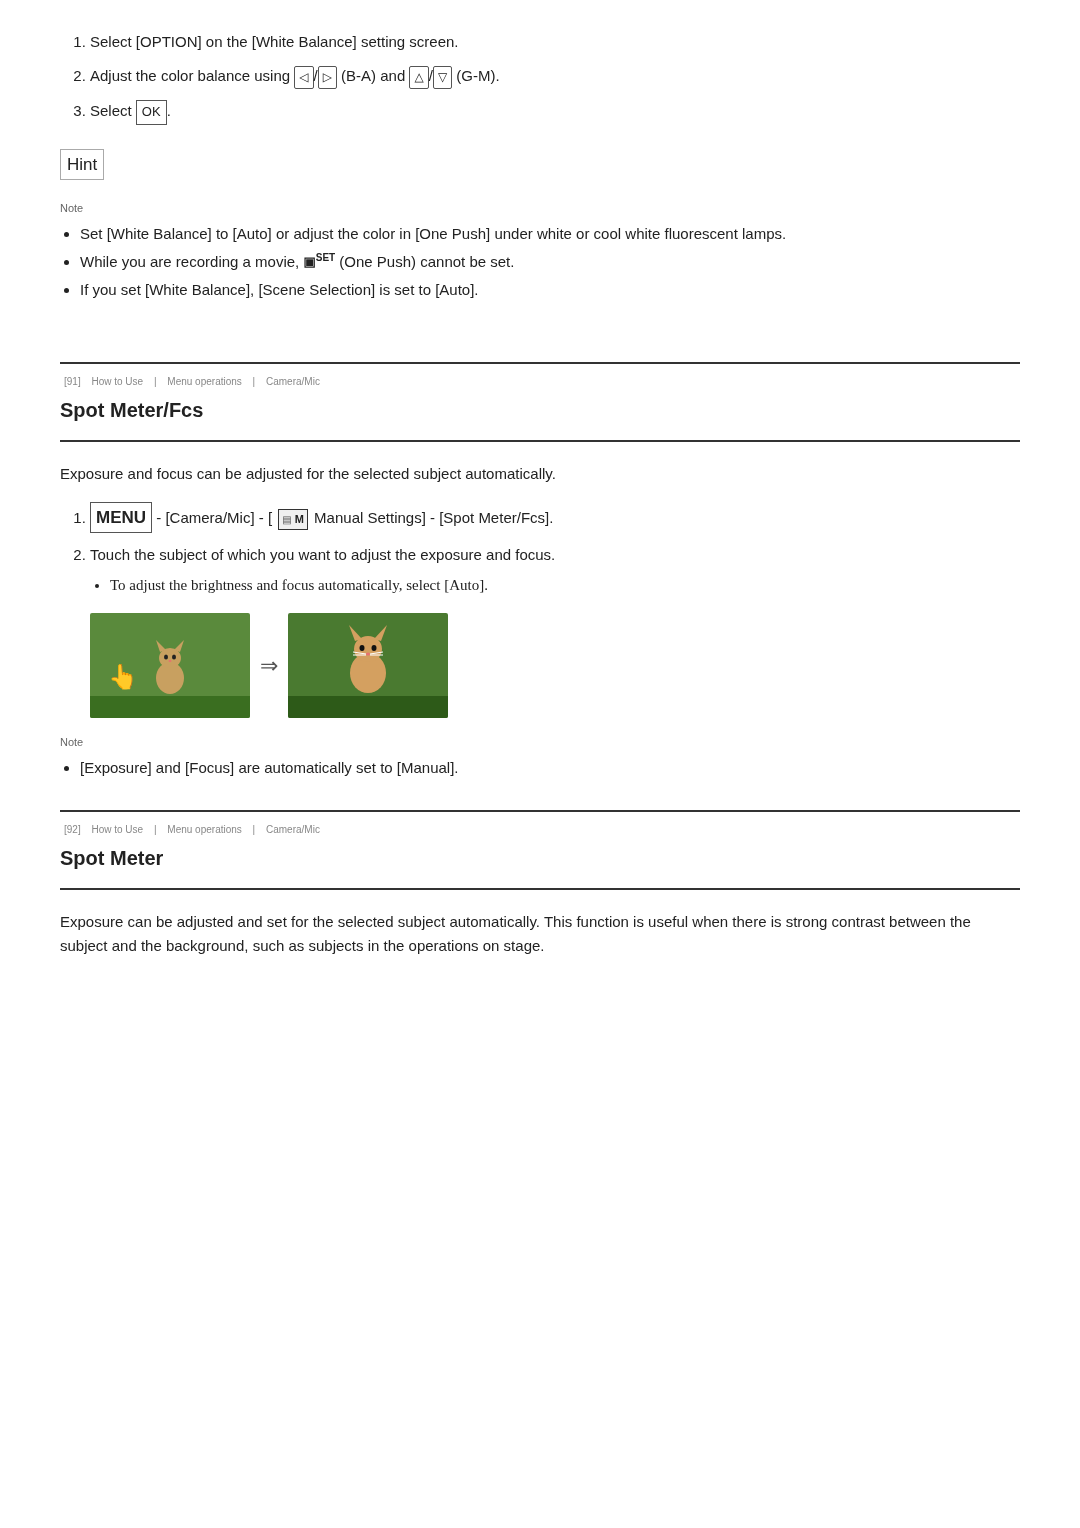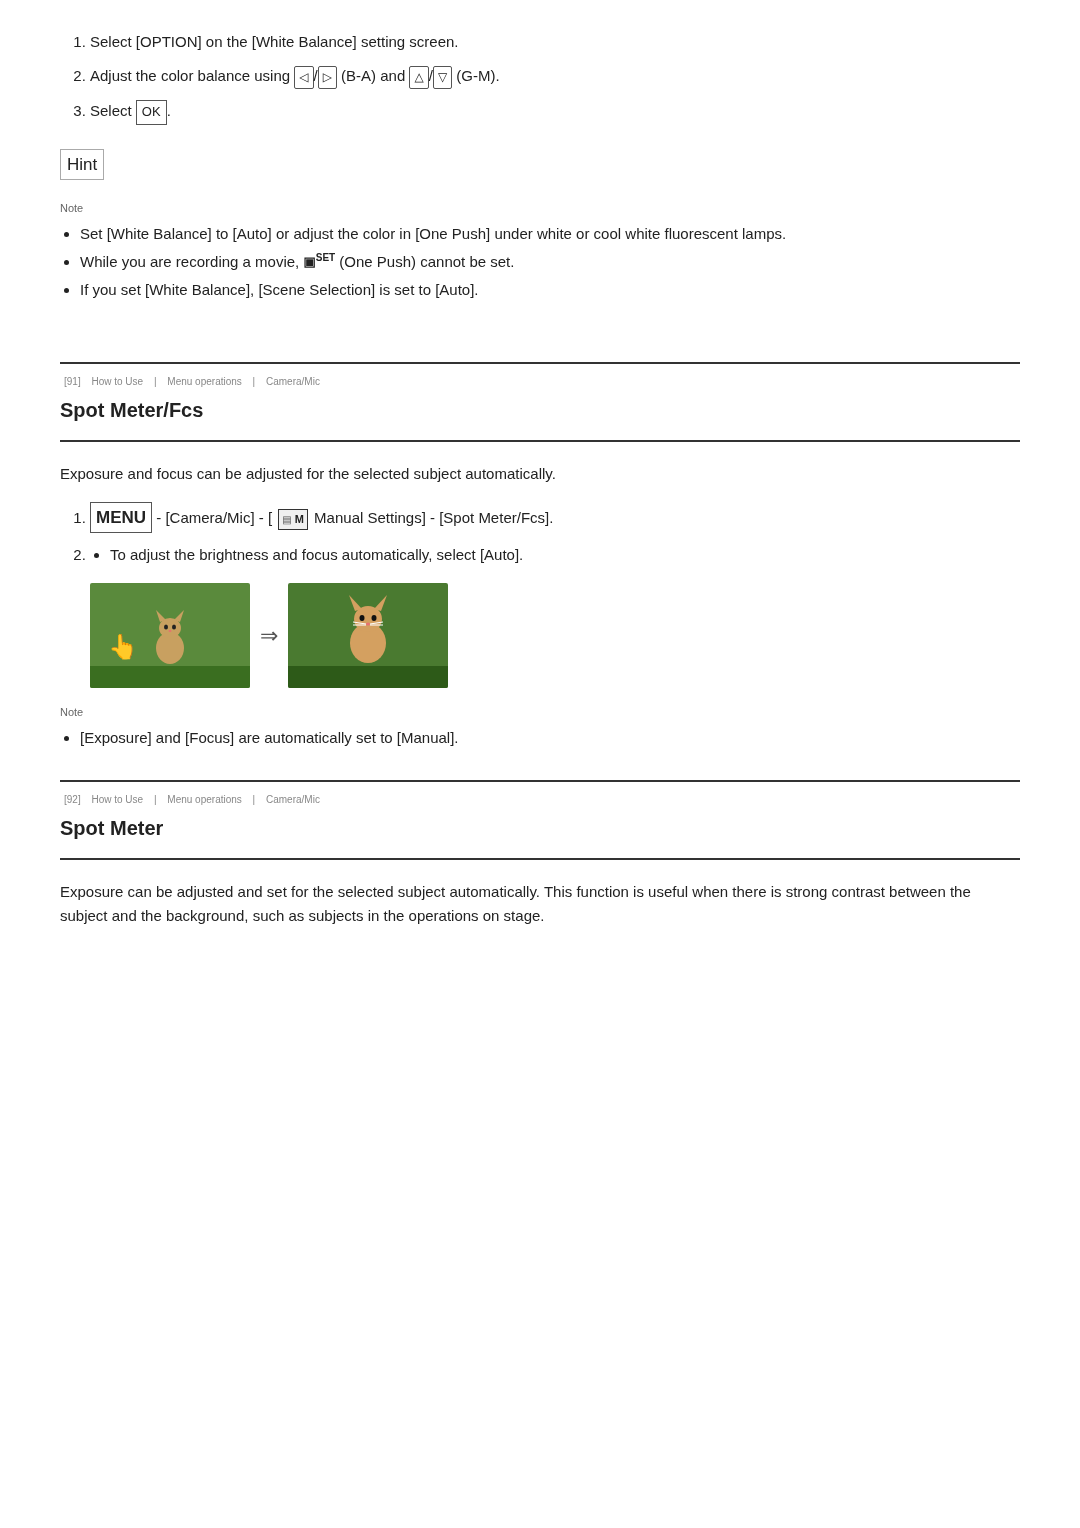--- a/index.html
+++ b/index.html
@@ -87,21 +87,22 @@
       margin: 18px 0;
     }
     .step-list {
       margin-left: 30px;
     }
     .step-list li {
       margin-bottom: 10px;
     }
     .sub-bullet {
       margin-left: 20px;
-      margin-top: 0;
+      margin-top: 6px;
+      font-family: Liberation Serif, serif;
     }
     .image-row {
       display: flex;
       align-items: center;
       margin: 16px 0 16px 30px;
       gap: 10px;
     }
     .cat-image {
       width: 160px;
       height: 105px;
@@ -216,20 +217,21 @@
       <span class="menu-icon">MENU</span>
       - [Camera/Mic] - [
       <span class="manual-icon">
         <span style="display:inline-block;border:1px solid #333;padding:0 3px;font-size:12px;background:#f0f0f0;position:relative;">
           <span style="font-size:10px;color:#555;">▤</span><span style="font-size:11px;font-weight:bold;"> M</span>
         </span>
       </span>
       <span> Manual Settings</span>] - [Spot Meter/Fcs].
     </li>
     <li>
+      <span>Touch the subject of which you want to adjust the exposure and focus.</span>
       <ul class="sub-bullet">
         <li>To adjust the brightness and focus automatically, select [Auto].</li>
       </ul>
     </li>
   </ol>
 
   <div class="image-row">
 
     <div class="cat-image">
       <div class="grass-strip"></div>

